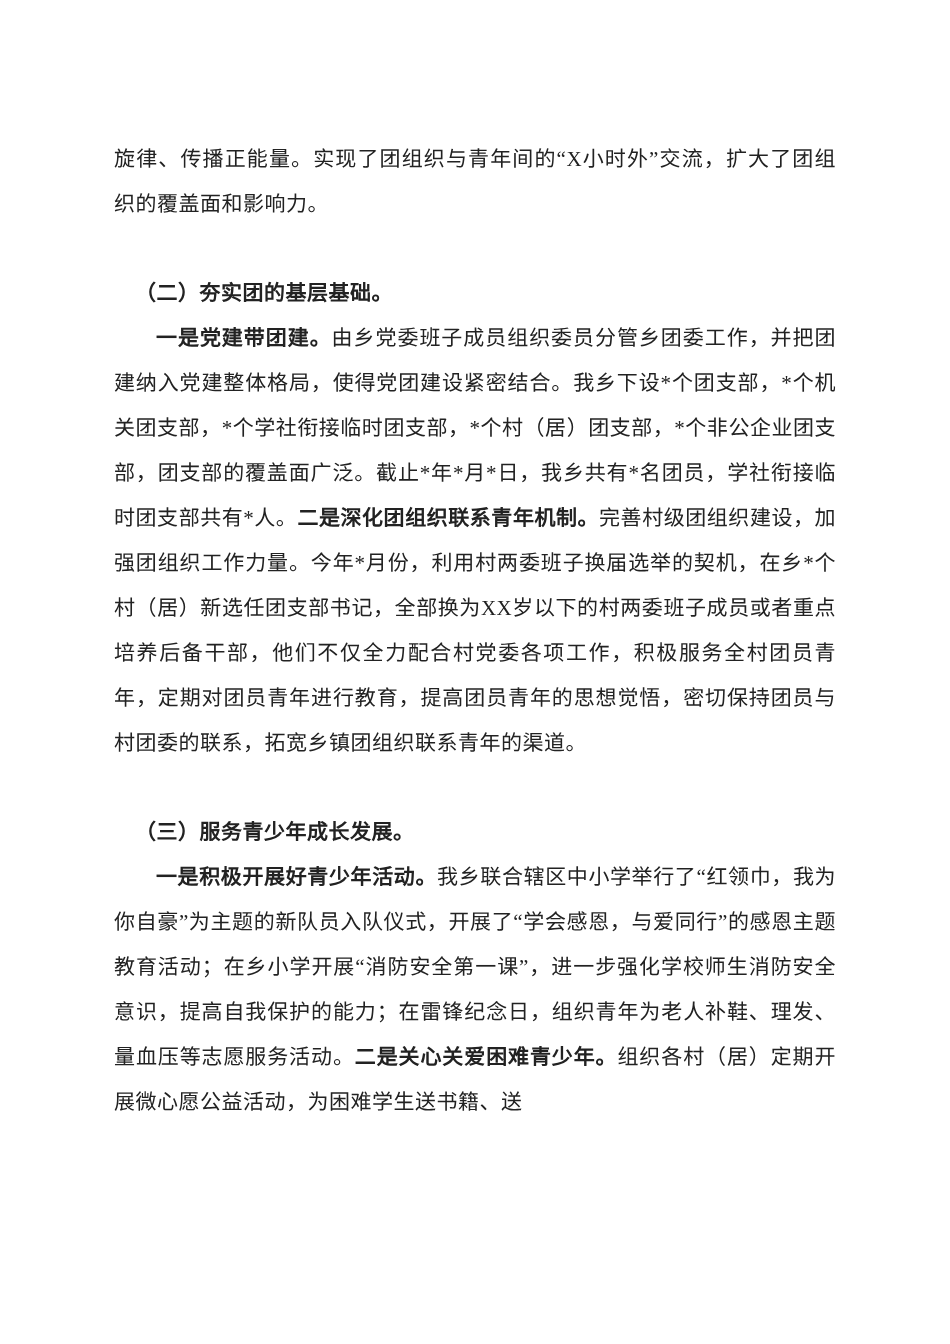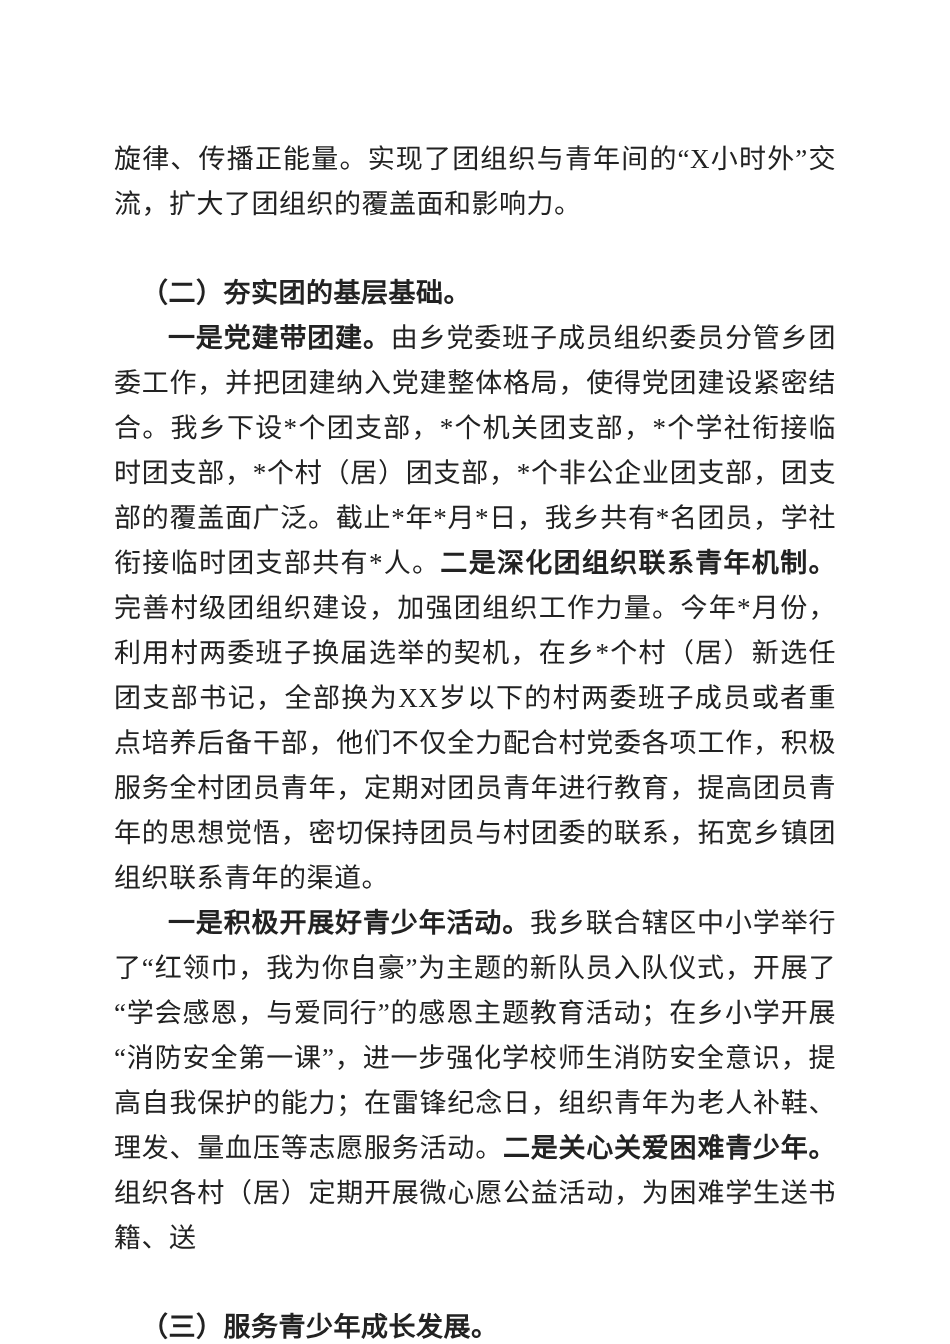--- a/index.html
+++ b/index.html
@@ -16,21 +16,21 @@
     font-family: "Liberation Serif", "DejaVu Serif", serif;
   }
   .content {
     position: absolute;
     left: 114px;
     top: 137px;
     width: 722px;
   }
   .para {
     margin: 0;
-    font-size: 27px;
+    font-size: 21px;
     line-height: 45px;
     color: #222222;
     text-align: justify;
     text-justify: inter-ideograph;
     letter-spacing: 0.5px;
     word-break: break-all;
   }
   .para.indent {
     text-indent: 2em;
   }
@@ -43,16 +43,16 @@
   }
 </style>
 </head>
 <body>
 
 <div class="page">
   <div class="content" id="doc-content">
       <p class="para"><span class="run">旋律、传播正能量。实现了团组织与青年间的“X小时外”交流，扩大了团组织的覆盖面和影响力。</span></p>
       <p class="para heading"><span class="run emph">（二）夯实团的基层基础。</span></p>
       <p class="para indent"><span class="run emph">一是党建带团建。</span><span class="run">由乡党委班子成员组织委员分管乡团委工作，并把团建纳入党建整体格局，使得党团建设紧密结合。我乡下设*个团支部，*个机关团支部，*个学社衔接临时团支部，*个村（居）团支部，*个非公企业团支部，团支部的覆盖面广泛。截止*年*月*日，我乡共有*名团员，学社衔接临时团支部共有*人。</span><span class="run emph">二是深化团组织联系青年机制。</span><span class="run">完善村级团组织建设，加强团组织工作力量。今年*月份，利用村两委班子换届选举的契机，在乡*个村（居）新选任团支部书记，全部换为XX岁以下的村两委班子成员或者重点培养后备干部，他们不仅全力配合村党委各项工作，积极服务全村团员青年，定期对团员青年进行教育，提高团员青年的思想觉悟，密切保持团员与村团委的联系，拓宽乡镇团组织联系青年的渠道。</span></p>
+      <p class="para heading"><span class="run emph">（三）服务青少年成长发展。</span></p>
       <p class="para indent"><span class="run emph">一是积极开展好青少年活动。</span><span class="run">我乡联合辖区中小学举行了“红领巾，我为你自豪”为主题的新队员入队仪式，开展了“学会感恩，与爱同行”的感恩主题教育活动；在乡小学开展“消防安全第一课”，进一步强化学校师生消防安全意识，提高自我保护的能力；在雷锋纪念日，组织青年为老人补鞋、理发、量血压等志愿服务活动。</span><span class="run emph">二是关心关爱困难青少年。</span><span class="run">组织各村（居）定期开展微心愿公益活动，为困难学生送书籍、送</span></p>
-      <p class="para heading"><span class="run emph">（三）服务青少年成长发展。</span></p>
     </div>
 </div>
 
 </body></html>

